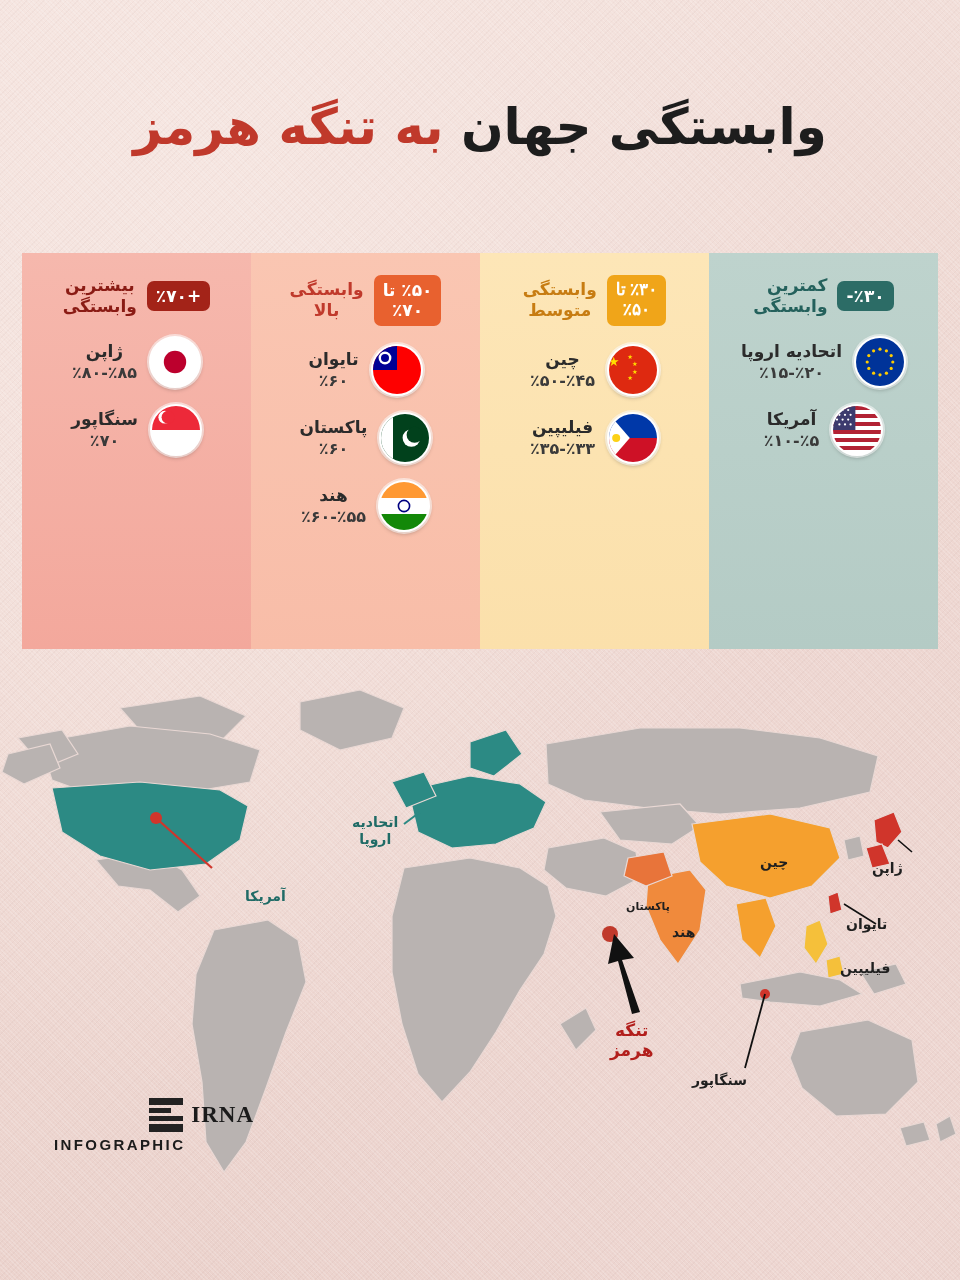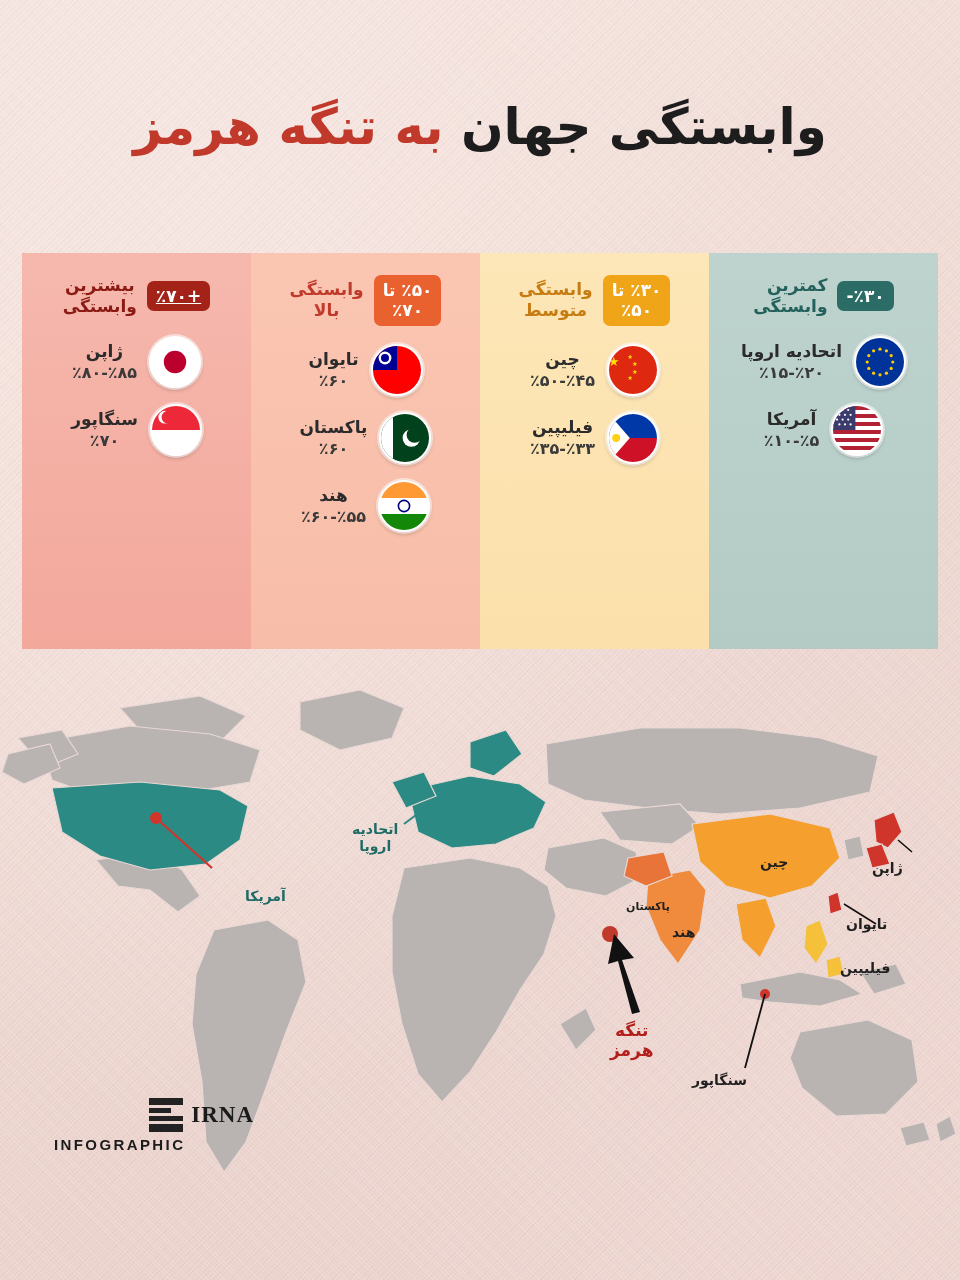--- a/index.html
+++ b/index.html
@@ -84,25 +84,25 @@
     padding: 5px 9px;
     border-radius: 7px;
     color: #fff;
     font-size: 17px;
     font-weight: bold;
     text-align: center;
     line-height: 1.2;
     white-space: pre-line;
   }
   .c-most  .col-head-label { color: #8a1b14; }
-  .c-most  .badge { background: #a32318; text-decoration: underline; }
+  .c-most  .badge { background: #a32318; }
   .c-high  .col-head-label { color: #c0392b; }
   .c-high  .badge { background: #e8612f; }
   .c-mid   .col-head-label { color: #c77c12; }
-  .c-mid   .badge { background: #f0a519; }
+  .c-mid   .badge { background: #f0a519; font-family: Liberation Serif, serif; }
   .c-least .col-head-label { color: #24615c; text-align: right; }
   .c-least .badge { background: #2c6c66; }
 
   .entry {
     display: flex;
     flex-direction: row;
     align-items: center;
     justify-content: center;
     gap: 12px;
     margin: 0 0 16px 0;
@@ -453,21 +453,21 @@
 
       <circle cx="765" cy="322" r="5" fill="#d0352b"></circle>
       <line x1="765" y1="322" x2="745" y2="396" stroke="#111" stroke-width="1.8"></line>
 
       <line x1="844" y1="232" x2="876" y2="252" stroke="#111" stroke-width="1.6"></line>
 
       <line x1="898" y1="168" x2="912" y2="180" stroke="#111" stroke-width="1.6"></line>
     </svg>
 
     <div class="map-label teal" style="left:245px; top:216px;">آمریکا</div>
-    <div class="map-label teal" style="left:352px; top:142px;margin-top:7px;">اتحادیه
+    <div class="map-label teal" style="left:352px; top:142px;">اتحادیه
 اروپا</div>
     <div class="map-label" style="left:760px; top:182px;">چین</div>
     <div class="map-label" style="left:626px; top:228px; font-size:11px;">پاکستان</div>
     <div class="map-label" style="left:672px; top:252px;">هند</div>
     <div class="map-label" style="left:872px; top:188px;">ژاپن</div>
     <div class="map-label" style="left:846px; top:244px;">تایوان</div>
     <div class="map-label" style="left:840px; top:288px;">فیلیپین</div>
     <div class="map-label" style="left:692px; top:400px;">سنگاپور</div>
     <div class="map-label red" style="left:610px; top:348px;">تنگه
 هرمز</div>

